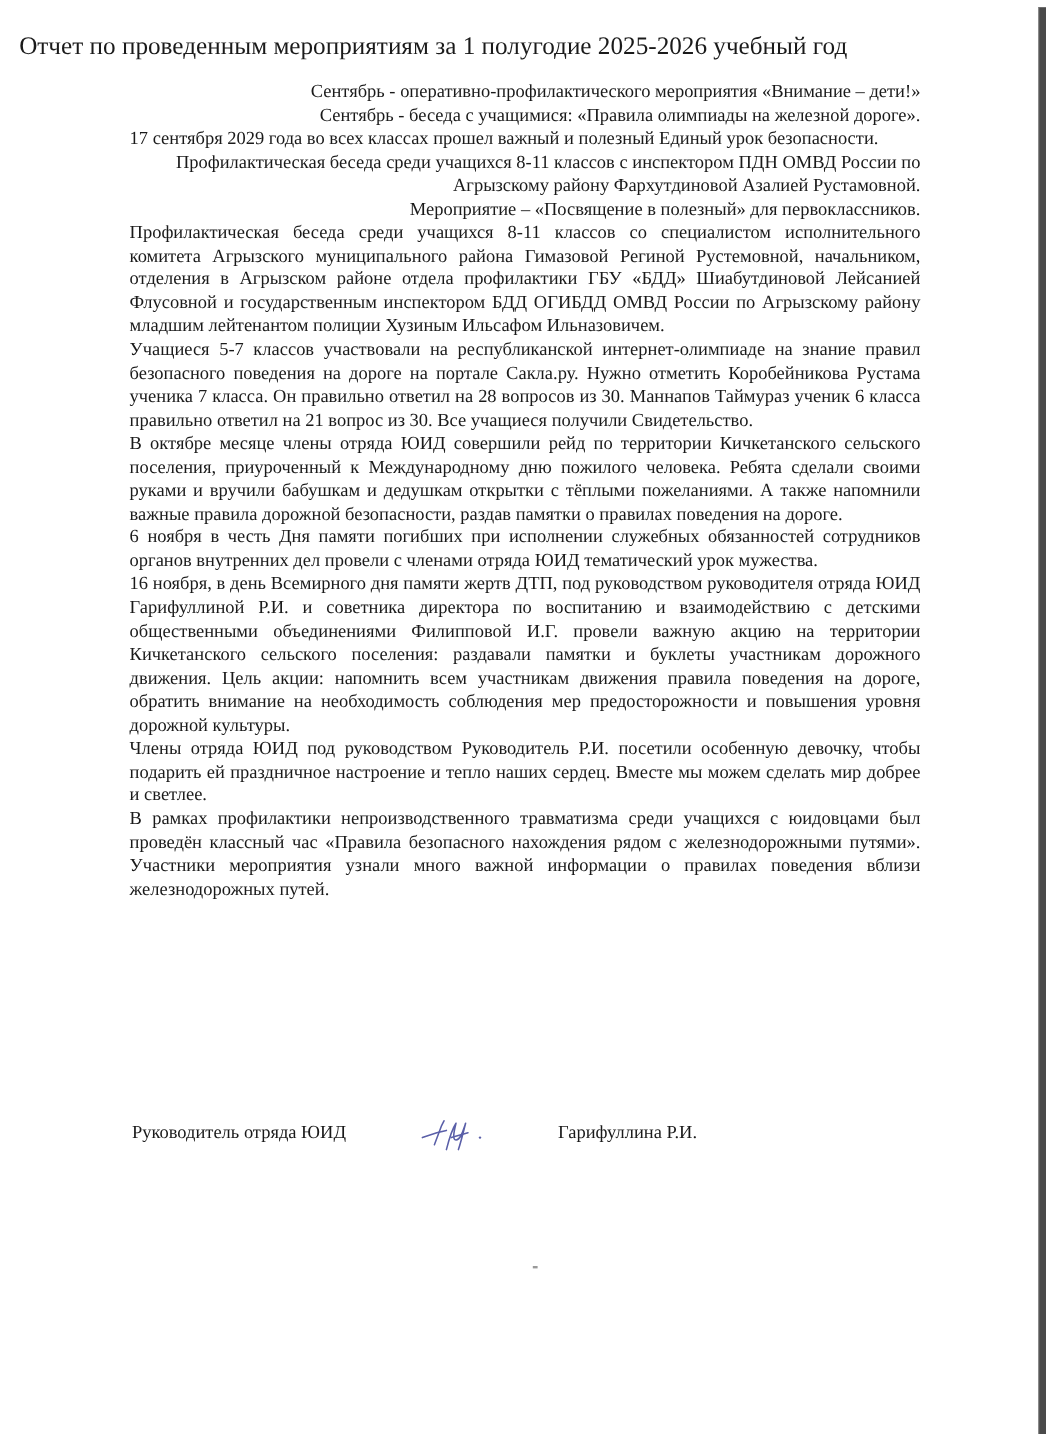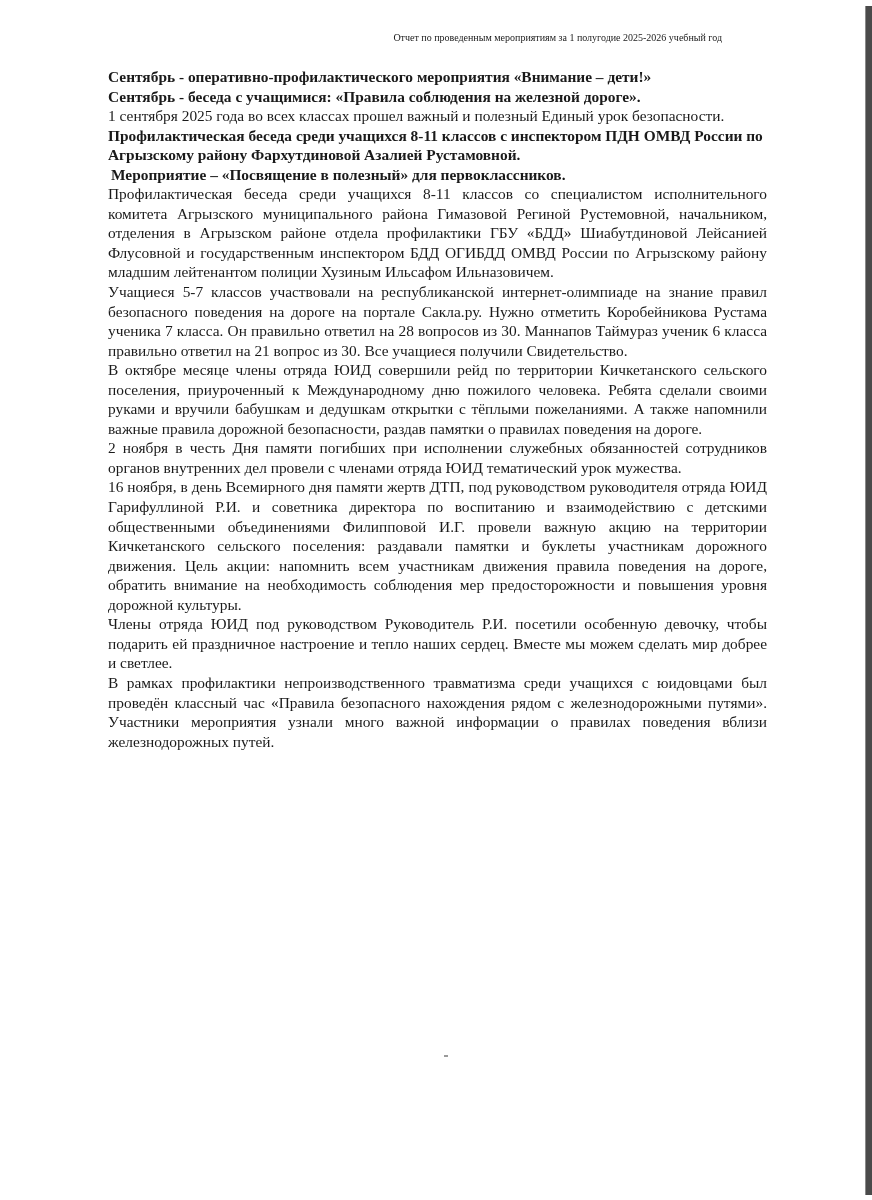--- a/index.html
+++ b/index.html
@@ -29,40 +29,39 @@
       width: 6px;
       height: 1189px;
       background: #4a4a4a;
       border-left: 1px solid #8a8a8a;
     }
     .title {
       position: absolute;
       left: 0;
       width: 722px;
       top: 29px;
-      text-align: right;
-      font-size: 10px;
+      text-align: center;
+      font-size: 21px;
       line-height: 18px;
       color: #1a1a1a;
     }
     .content {
       position: absolute;
       left: 108px;
       top: 67px;
       width: 659px;
       font-size: 15.4px;
       line-height: 19.55px;
     }
     .para {
       margin: 0;
       text-align: justify;
     }
     .para.nojustify {
-      text-align: left;
-      font-weight: bold;
+      text-align: right;
     }
     .para.indent1 {
       text-indent: 3px;
     }
     .signature-row {
       position: absolute;
       left: 110px;
       top: 934px;
       width: 600px;
       height: 30px;
@@ -97,29 +96,44 @@
   </style>
 </head>
 <body>
 
 <div class="page">
 
   <div class="title">Отчет по проведенным мероприятиям за 1 полугодие 2025-2026 учебный год</div>
 
   <div class="content">
     <p class="para nojustify">Сентябрь - оперативно-профилактического мероприятия «Внимание – дети!»</p>
-    <p class="para nojustify">Сентябрь - беседа с учащимися: «Правила соблюдения на железной дороге».</p>
-    <p class="para">1 сентября 2025 года во всех классах прошел важный и полезный Единый урок безопасности.</p>
+    <p class="para nojustify">Сентябрь - беседа с учащимися: «Правила олимпиады на железной дороге».</p>
+    <p class="para">17 сентября 2029 года во всех классах прошел важный и полезный Единый урок безопасности.</p>
     <p class="para nojustify">Профилактическая беседа среди учащихся 8-11 классов с инспектором ПДН ОМВД России по Агрызскому району Фархутдиновой Азалией Рустамовной.</p>
     <p class="para nojustify indent1">Мероприятие – «Посвящение в полезный» для первоклассников.</p>
     <p class="para">Профилактическая беседа среди учащихся 8-11 классов со специалистом исполнительного комитета Агрызского муниципального района Гимазовой Региной Рустемовной, начальником, отделения в Агрызском районе отдела профилактики ГБУ «БДД» Шиабутдиновой Лейсанией Флусовной и государственным инспектором БДД ОГИБДД ОМВД России по Агрызскому району младшим лейтенантом полиции Хузиным Ильсафом Ильназовичем.</p>
     <p class="para">Учащиеся 5-7 классов участвовали на республиканской интернет-олимпиаде на знание правил безопасного поведения на дороге на портале Сакла.ру. Нужно отметить Коробейникова Рустама ученика 7 класса. Он правильно ответил на 28 вопросов из 30. Маннапов Таймураз ученик 6 класса правильно ответил на 21 вопрос из 30. Все учащиеся получили Свидетельство.</p>
     <p class="para">В октябре месяце члены отряда ЮИД совершили рейд по территории Кичкетанского сельского поселения, приуроченный к Международному дню пожилого человека. Ребята сделали своими руками и вручили бабушкам и дедушкам открытки с тёплыми пожеланиями. А также напомнили важные правила дорожной безопасности, раздав памятки о правилах поведения на дороге.</p>
-    <p class="para">2 ноября в честь Дня памяти погибших при исполнении служебных обязанностей сотрудников органов внутренних дел провели с членами отряда ЮИД тематический урок мужества.</p>
+    <p class="para">6 ноября в честь Дня памяти погибших при исполнении служебных обязанностей сотрудников органов внутренних дел провели с членами отряда ЮИД тематический урок мужества.</p>
     <p class="para">16 ноября, в день Всемирного дня памяти жертв ДТП, под руководством руководителя отряда ЮИД Гарифуллиной Р.И. и советника директора по воспитанию и взаимодействию с детскими общественными объединениями Филипповой И.Г. провели важную акцию на территории Кичкетанского сельского поселения: раздавали памятки и буклеты участникам дорожного движения. Цель акции: напомнить всем участникам движения правила поведения на дороге, обратить внимание на необходимость соблюдения мер предосторожности и повышения уровня дорожной культуры.</p>
     <p class="para">Члены отряда ЮИД  под руководством Руководитель Р.И. посетили особенную девочку, чтобы подарить ей праздничное настроение и тепло наших сердец. Вместе мы можем сделать мир добрее и светлее.</p>
     <p class="para">В рамках профилактики непроизводственного травматизма среди учащихся с юидовцами был проведён классный час «Правила безопасного нахождения рядом с железнодорожными путями». Участники мероприятия узнали много важной информации о правилах поведения вблизи железнодорожных путей.</p>
   </div>
 
+  <div class="signature-row">
+    <span class="sig-role">Руководитель отряда ЮИД</span>
+    <span class="sig-mark">
+      <svg width="70" height="34" viewBox="0 0 70 34">
+        <g fill="none" stroke="#5a5fa8" stroke-width="1.3" stroke-linecap="round" stroke-linejoin="round">
+          <path d="M10 20 L22 16 L30 14"></path>
+          <path d="M20 26 L26 10 L28 6"></path>
+          <path d="M30 30 C32 22 34 14 38 8 C36 16 35 22 38 22 C42 22 44 14 46 8 C44 16 42 24 40 30"></path>
+          <path d="M34 20 L48 16"></path>
+        </g>
+        <circle cx="58" cy="20" r="1" fill="#5a5fa8"></circle>
+      </svg>
+    </span>
+    <span class="sig-name">Гарифуллина Р.И.</span>
+  </div>
 
   <div class="speck"></div>
   <div class="scan-edge"></div>
 </div>
 
 </body></html>

